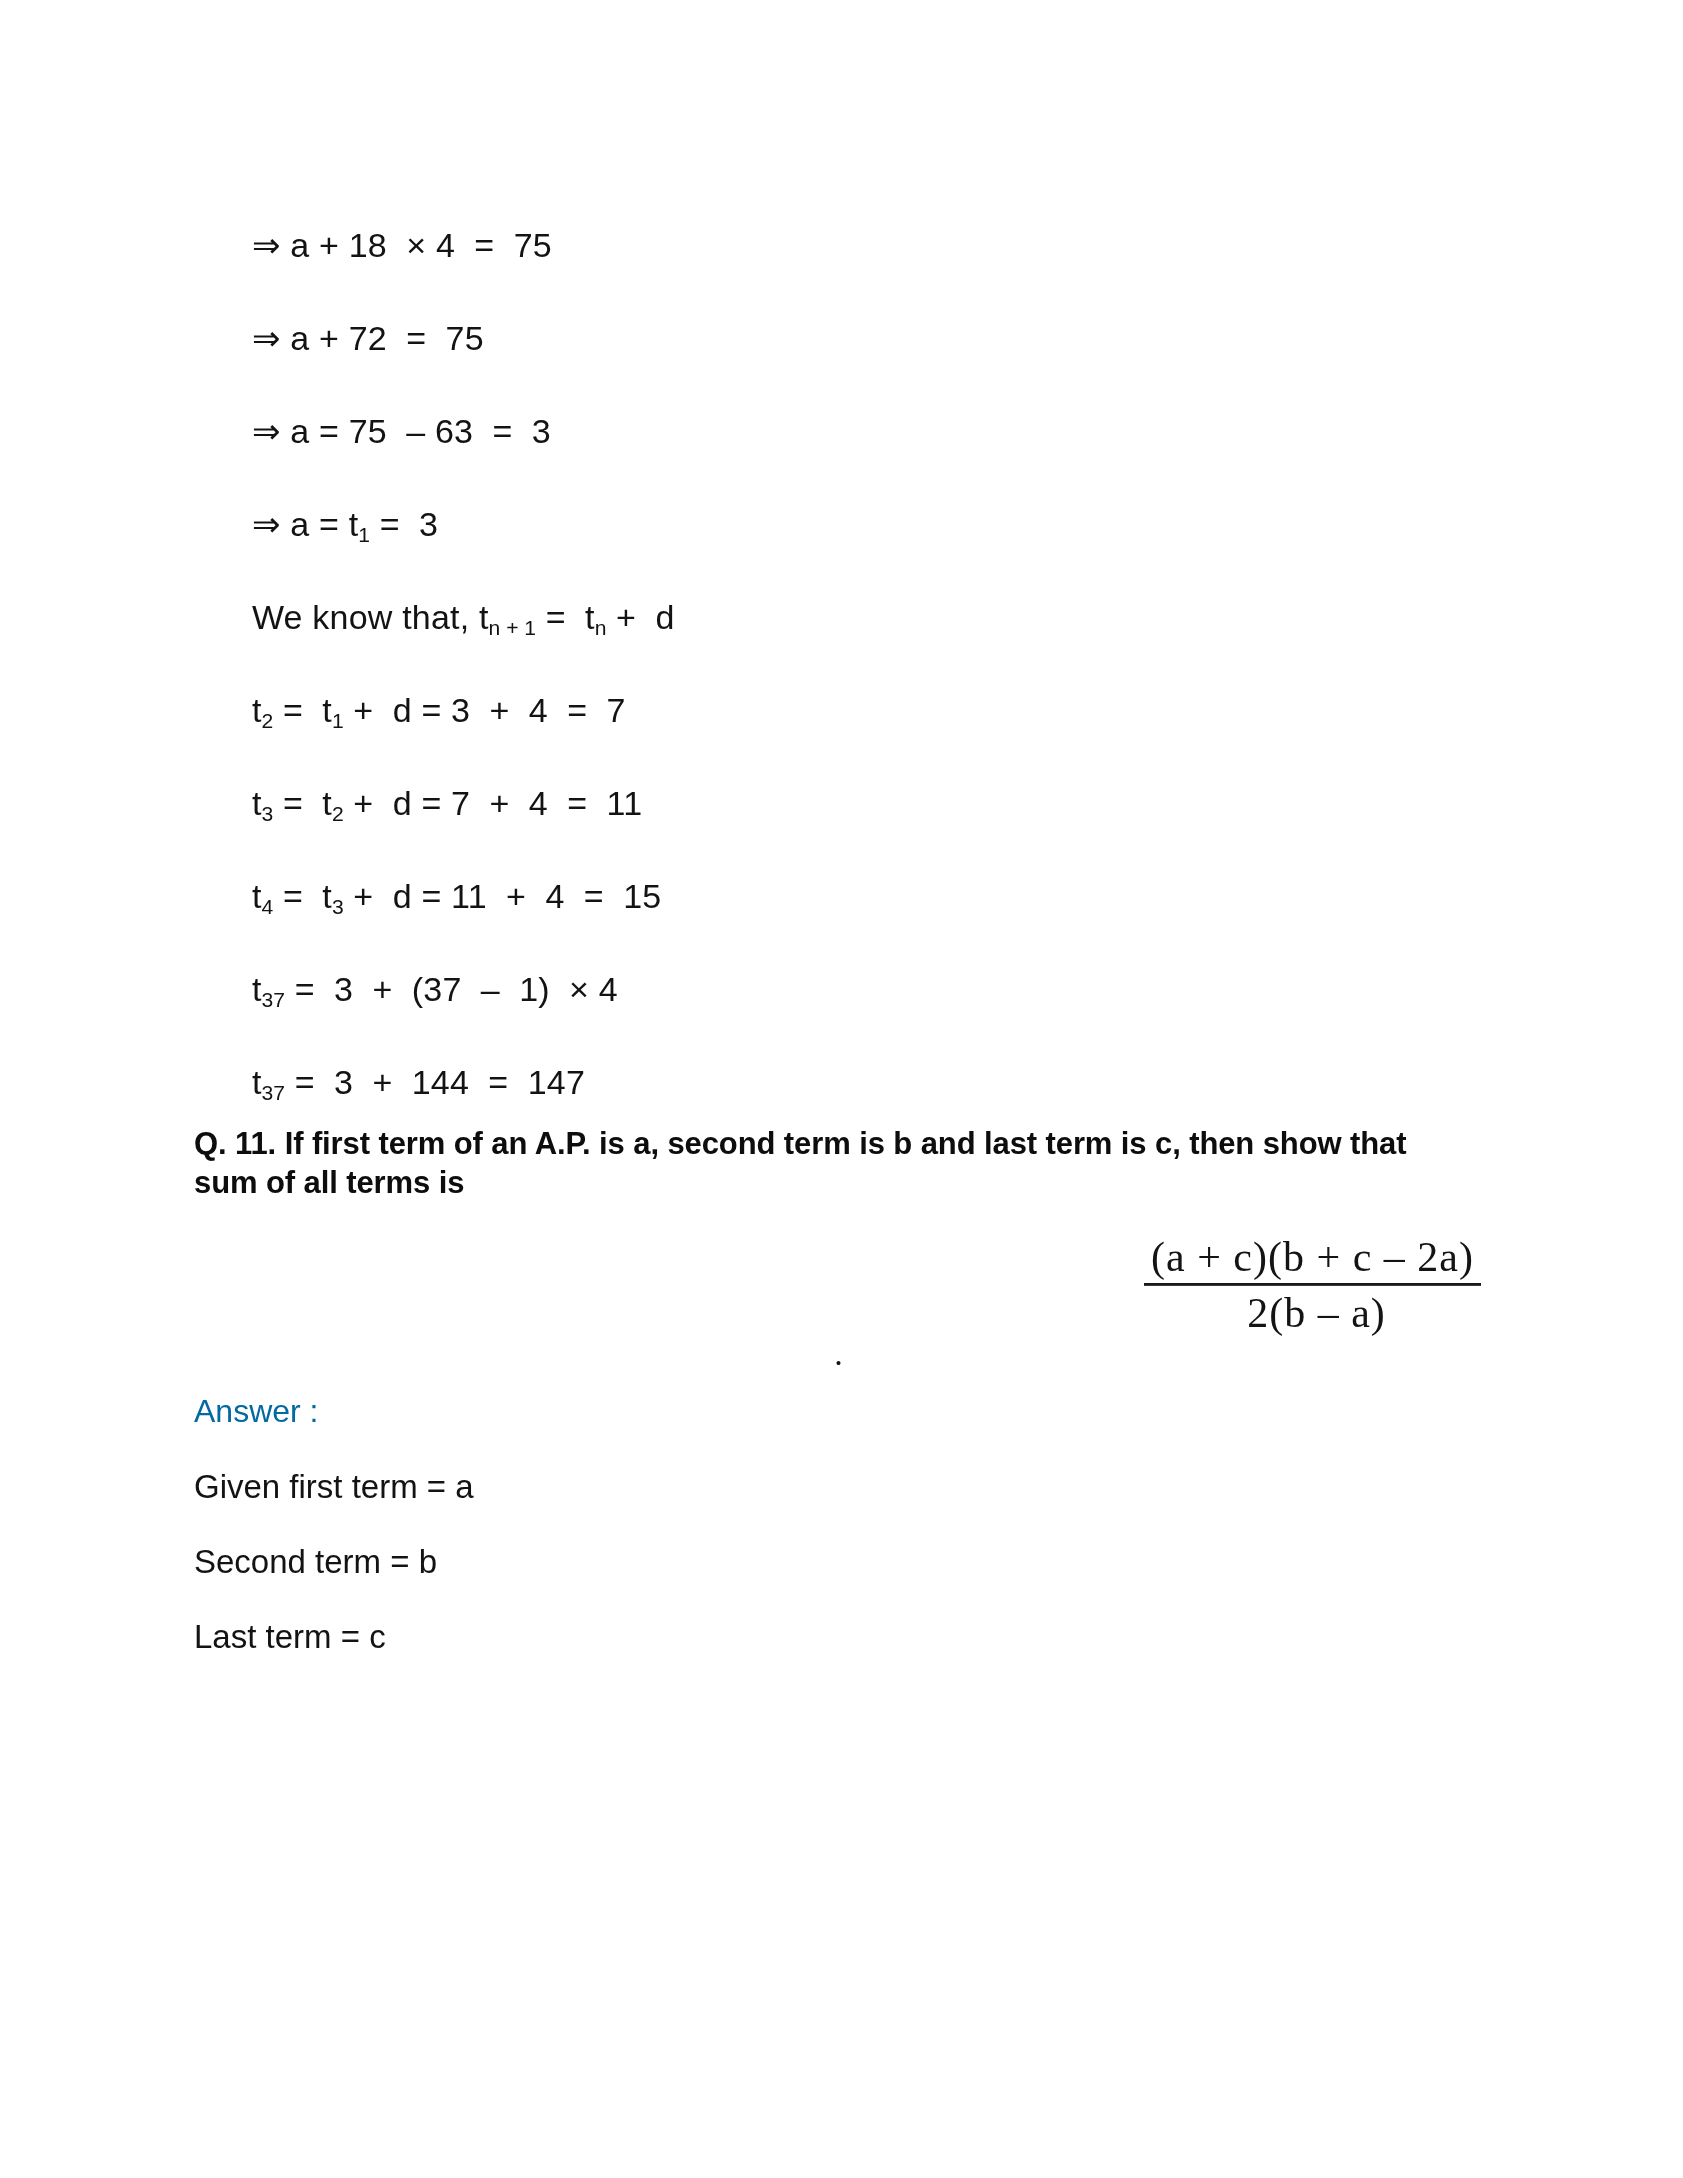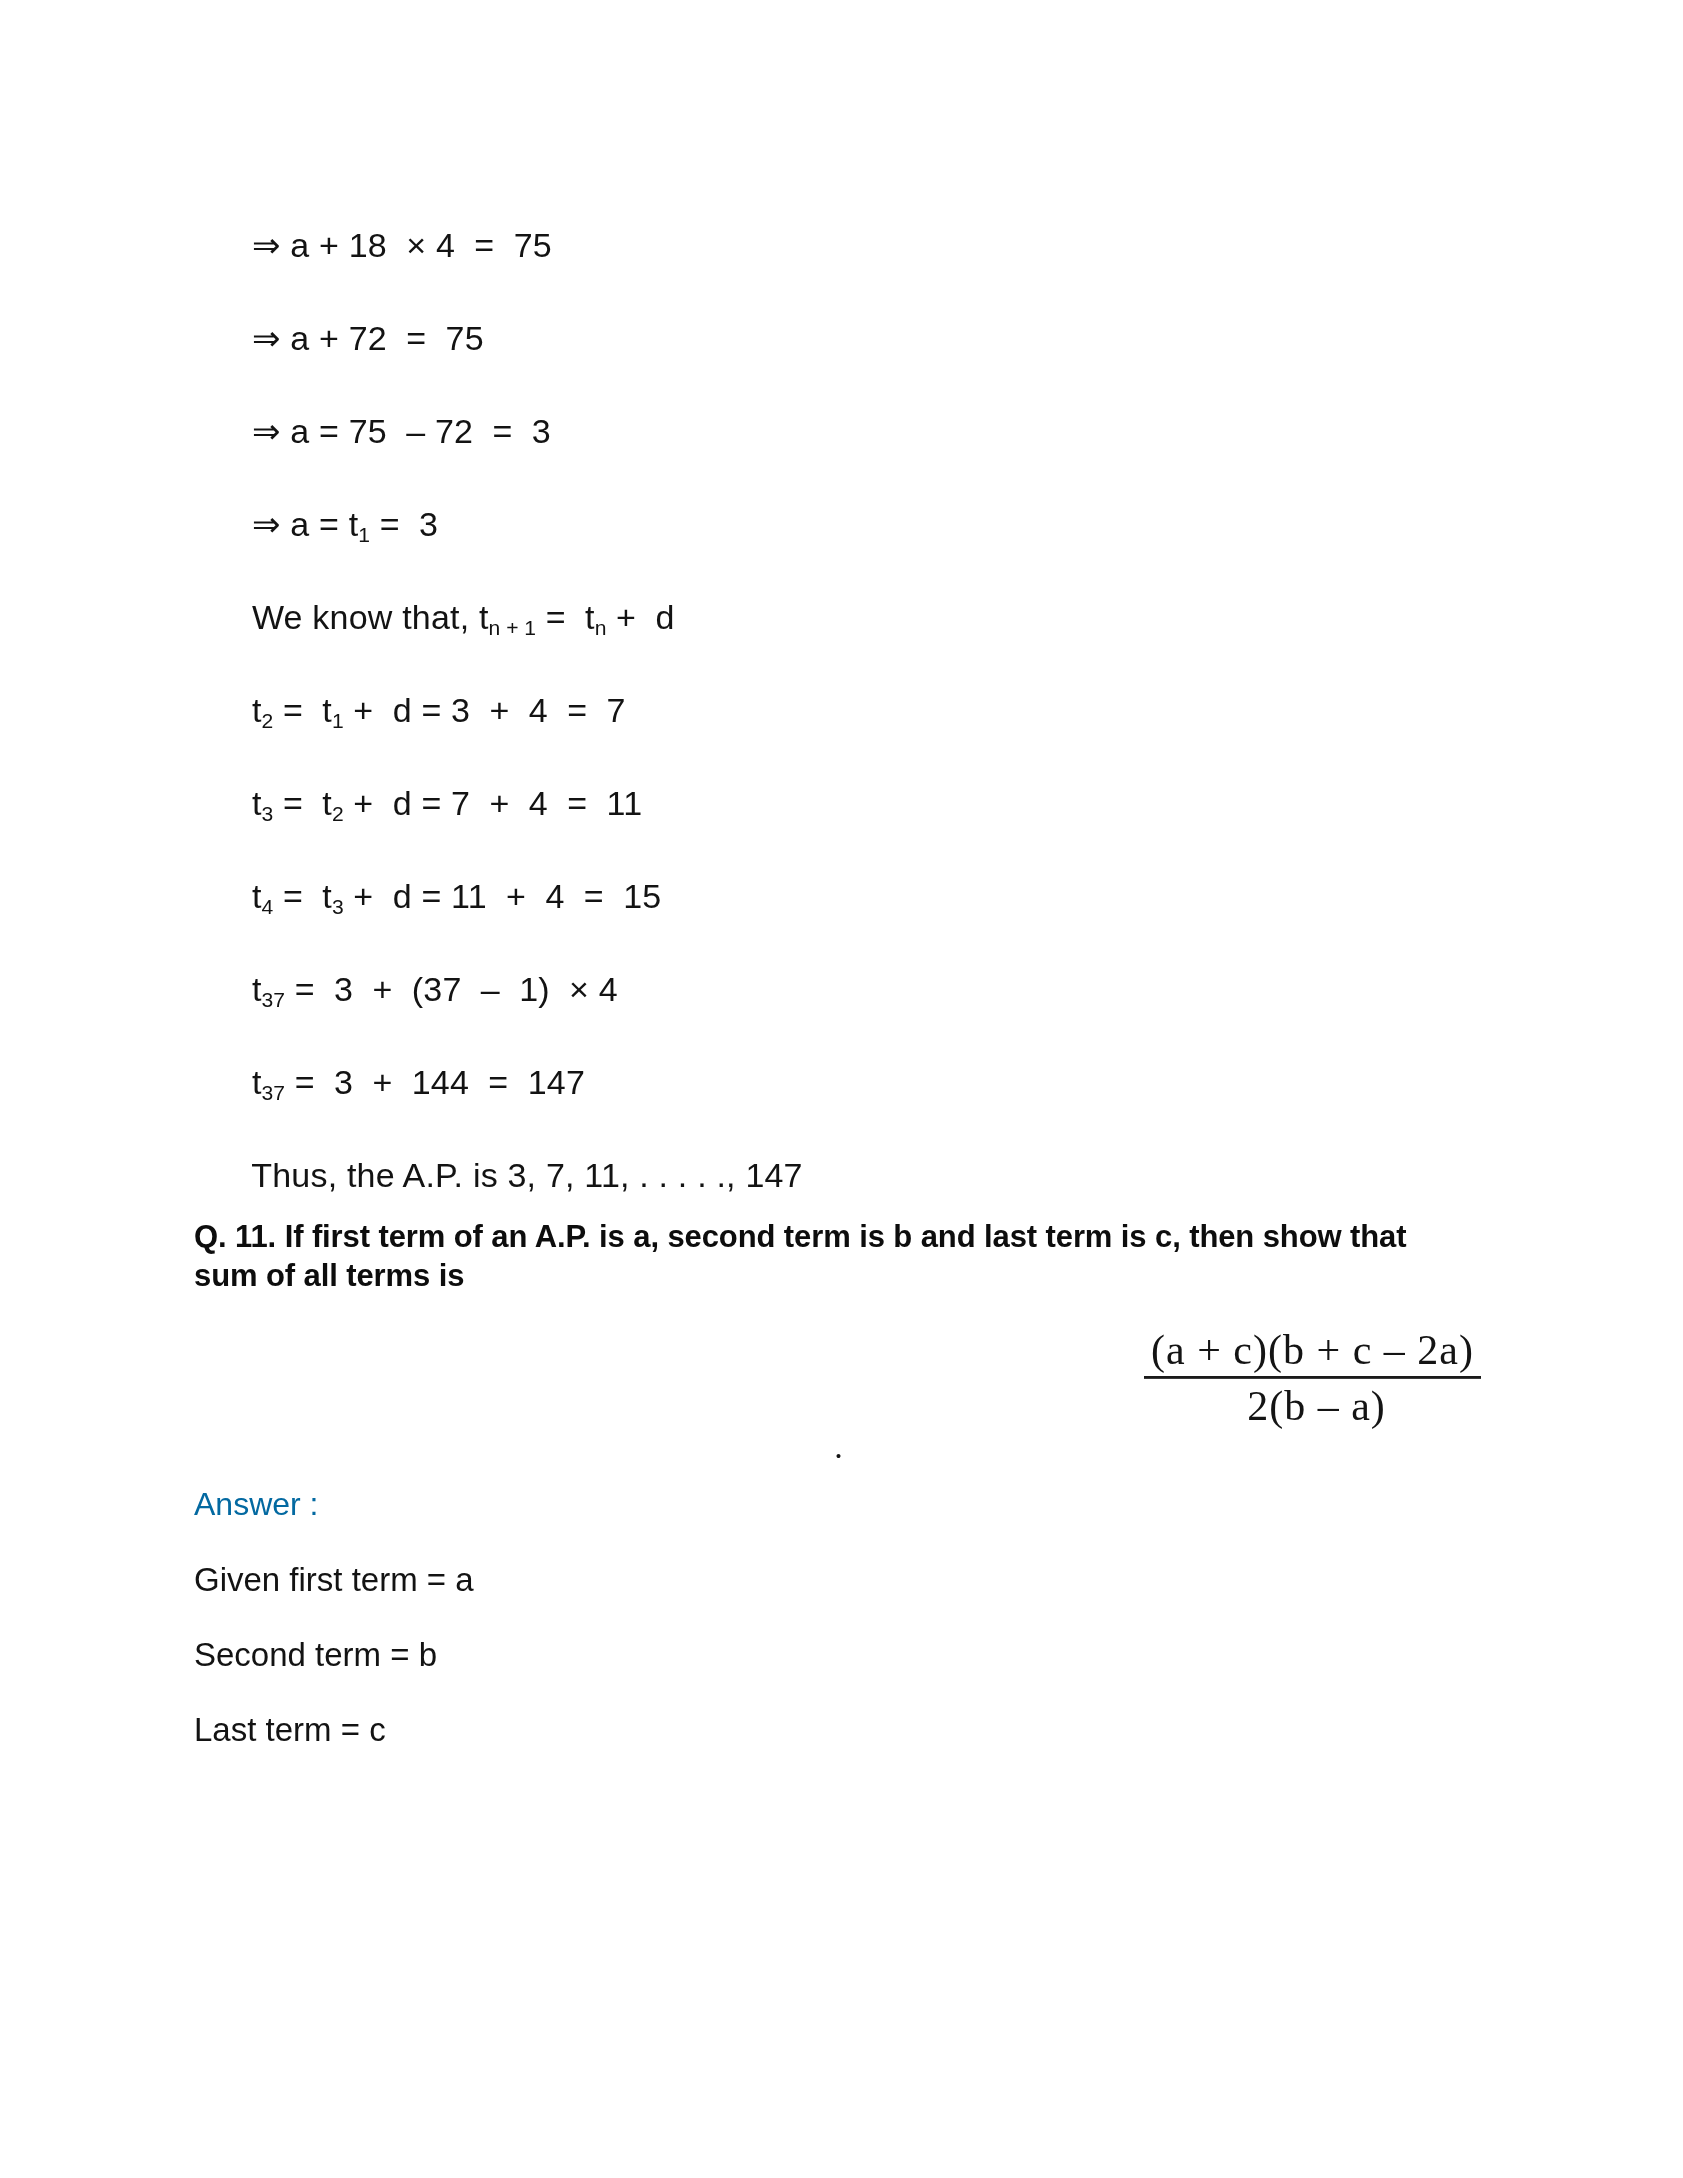--- a/index.html
+++ b/index.html
@@ -135,21 +135,21 @@
 
     <div class="line math">
       <span>⇒ a + 18  × 4  =  75</span>
     </div>
 
     <div class="line math">
       <span>⇒ a + 72  =  75</span>
     </div>
 
     <div class="line math">
-      <span>⇒ a = 75  – 72  =  3</span>
+      <span>⇒ a = 75  – 63  =  3</span>
     </div>
 
     <div class="line math">
       <span>⇒ a = t</span><sub>1</sub><span> =  3</span>
     </div>
 
     <div class="line math">
       <span>We know that, </span><span>t</span><sub>n + 1</sub><span> =  t</span><sub>n</sub><span> +  d</span>
     </div>
 
@@ -167,23 +167,20 @@
 
     <div class="line math">
       <span>t</span><sub>37</sub><span> =  3  +  (37  –  1)  × 4</span>
     </div>
 
 
     <div class="line math">
       <span>t</span><sub>37</sub><span> =  3  +  144  =  147</span>
     </div>
 
-    <div class="line">
-      <span>Thus, the A.P. is 3, 7, 11, . . . . ., 147</span>
-    </div>
 
     <div class="qheading">Q. 11. If first term of an A.P. is a, second term is b and last term is c, then show that sum of all terms is</div>
 
     <div class="frac-wrap">
       <div class="frac">
         <div class="num">(a + c)(b + c – 2a)</div>
         <div class="bar"></div>
         <div class="den">2(b – a)</div>
       </div>
       <span class="frac-period">.</span>

